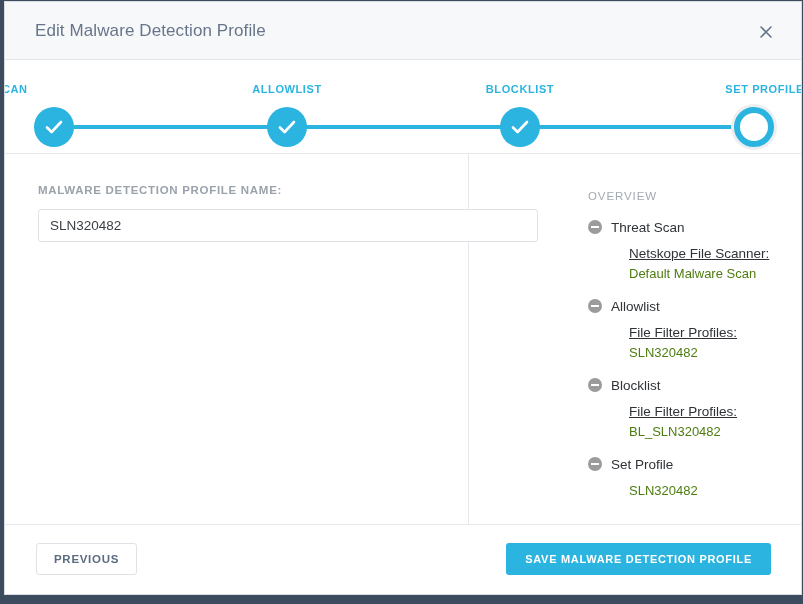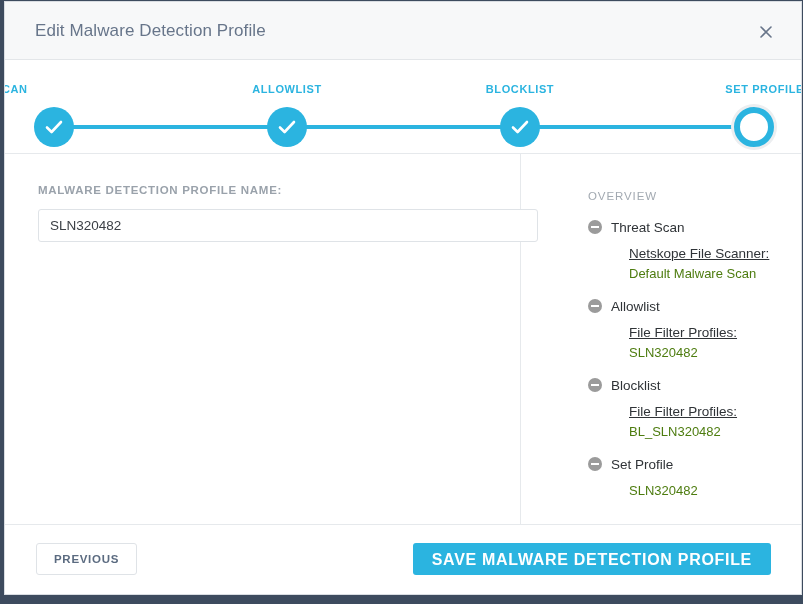--- a/index.html
+++ b/index.html
@@ -129,21 +129,21 @@
     left: 0;
     top: 152px;
     right: 0;
     bottom: 70px;
     background: #ffffff;
   }
   .form-pane {
     position: absolute;
     left: 0;
     top: 0;
-    width: 516px;
+    width: 464px;
     bottom: 0;
     border-right: 1px solid #e6e9ec;
     box-sizing: border-box;
     text-decoration: underline;
   }
   .field-label {
     position: absolute;
     left: 33px;
     top: 30px;
     font-size: 11.5px;
@@ -261,21 +261,21 @@
   .btn-save {
     position: absolute;
     right: 30px;
     top: 18px;
     height: 32px;
     padding: 8px 19px;
     background: #2bb4e0;
     border: none;
     border-radius: 3px;
     color: #ffffff;
-    font-size: 16px;
+    font-size: 11px;
     font-weight: bold;
     letter-spacing: 0.7px;
     font-family: "Liberation Sans", sans-serif;
     cursor: pointer;
   }
 </style>
 </head>
 <body>
 
 <div class="modal">

